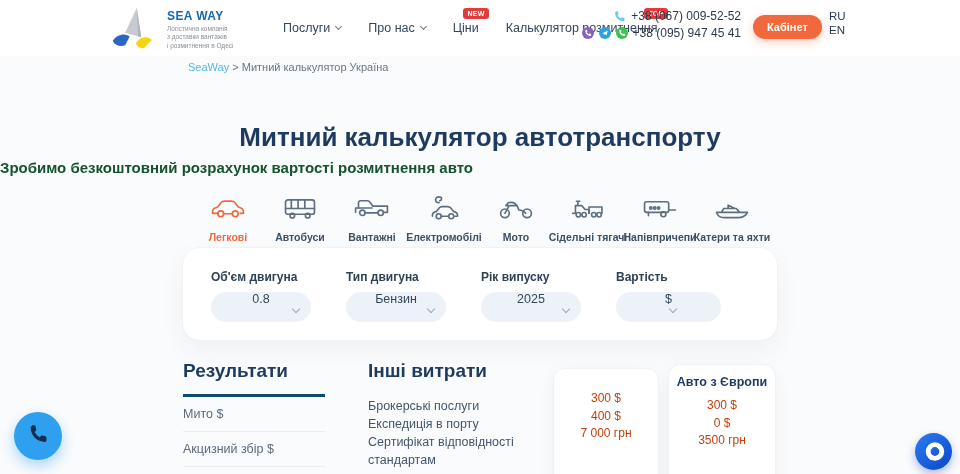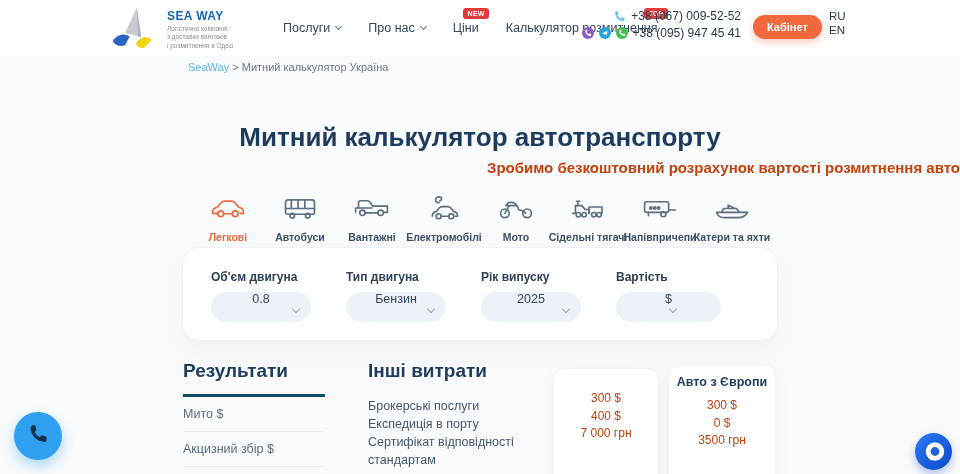--- a/index.html
+++ b/index.html
@@ -24,21 +24,21 @@
   .soc svg { width:8px; height:8px; }
   .cabinet { position:absolute; left:753px; top:15px; background:#f0683c; color:#fff; border:none; font-family:inherit;
     font-size:11px; font-weight:bold; padding:6px 14px; border-radius:16px; cursor:pointer; box-shadow:0 3px 8px rgba(240,104,60,.35); }
   .langs { position:absolute; left:829px; top:10px; display:flex; flex-direction:column; gap:2px; font-size:11.5px; color:#2b3a4c; }
   .langs span { cursor:pointer; }
   
   .main { position:absolute; top:56px; left:0; right:0; bottom:0; background:#fafbfc; overflow:hidden; }
   .breadcrumb { position:absolute; left:188px; top:5px; font-size:11px; color:#6b7685; }
   .breadcrumb .bc-link { color:#56b6e7; cursor:pointer; }
   .page-title { position:absolute; top:66px; left:0; width:100%; text-align:center; font-size:26px; font-weight:bold; color:#1d3a5f; }
-  .page-subtitle { position:absolute; top:103px; left:0; width:100%; text-align:right; font-size:15px; font-weight:bold; color:#c2410c; }
+  .page-subtitle { position:absolute; top:103px; left:0; width:100%; text-align:left; font-size:15px; font-weight:bold; color:#14532d; }
   .tabs { position:absolute; top:139px; left:50%; transform:translateX(-50%); display:flex; }
   .tab { width:72px; display:flex; flex-direction:column; align-items:center; gap:5px; cursor:pointer; color:#5c6e80; }
   .tab svg { width:40px; height:27px; }
   .tab .tab-label { font-size:10.5px; font-weight:700; color:#3c4f63; white-space:nowrap; }
   .tab.active { color:#f0683c; }
   .tab.active .tab-label { color:#f0683c; }
   .form-card { position:absolute; top:191px; left:50%; transform:translateX(-50%); width:596px; height:94px;
     background:#fff; border:1px solid #f0f2f5; border-radius:18px; box-shadow:0 10px 24px rgba(40,60,90,.05); padding:22px 0 0 28px; display:flex; }
   .field { width:135px; }
   .field-label { font-size:12px; font-weight:bold; color:#2e4157; margin-bottom:8px; }

